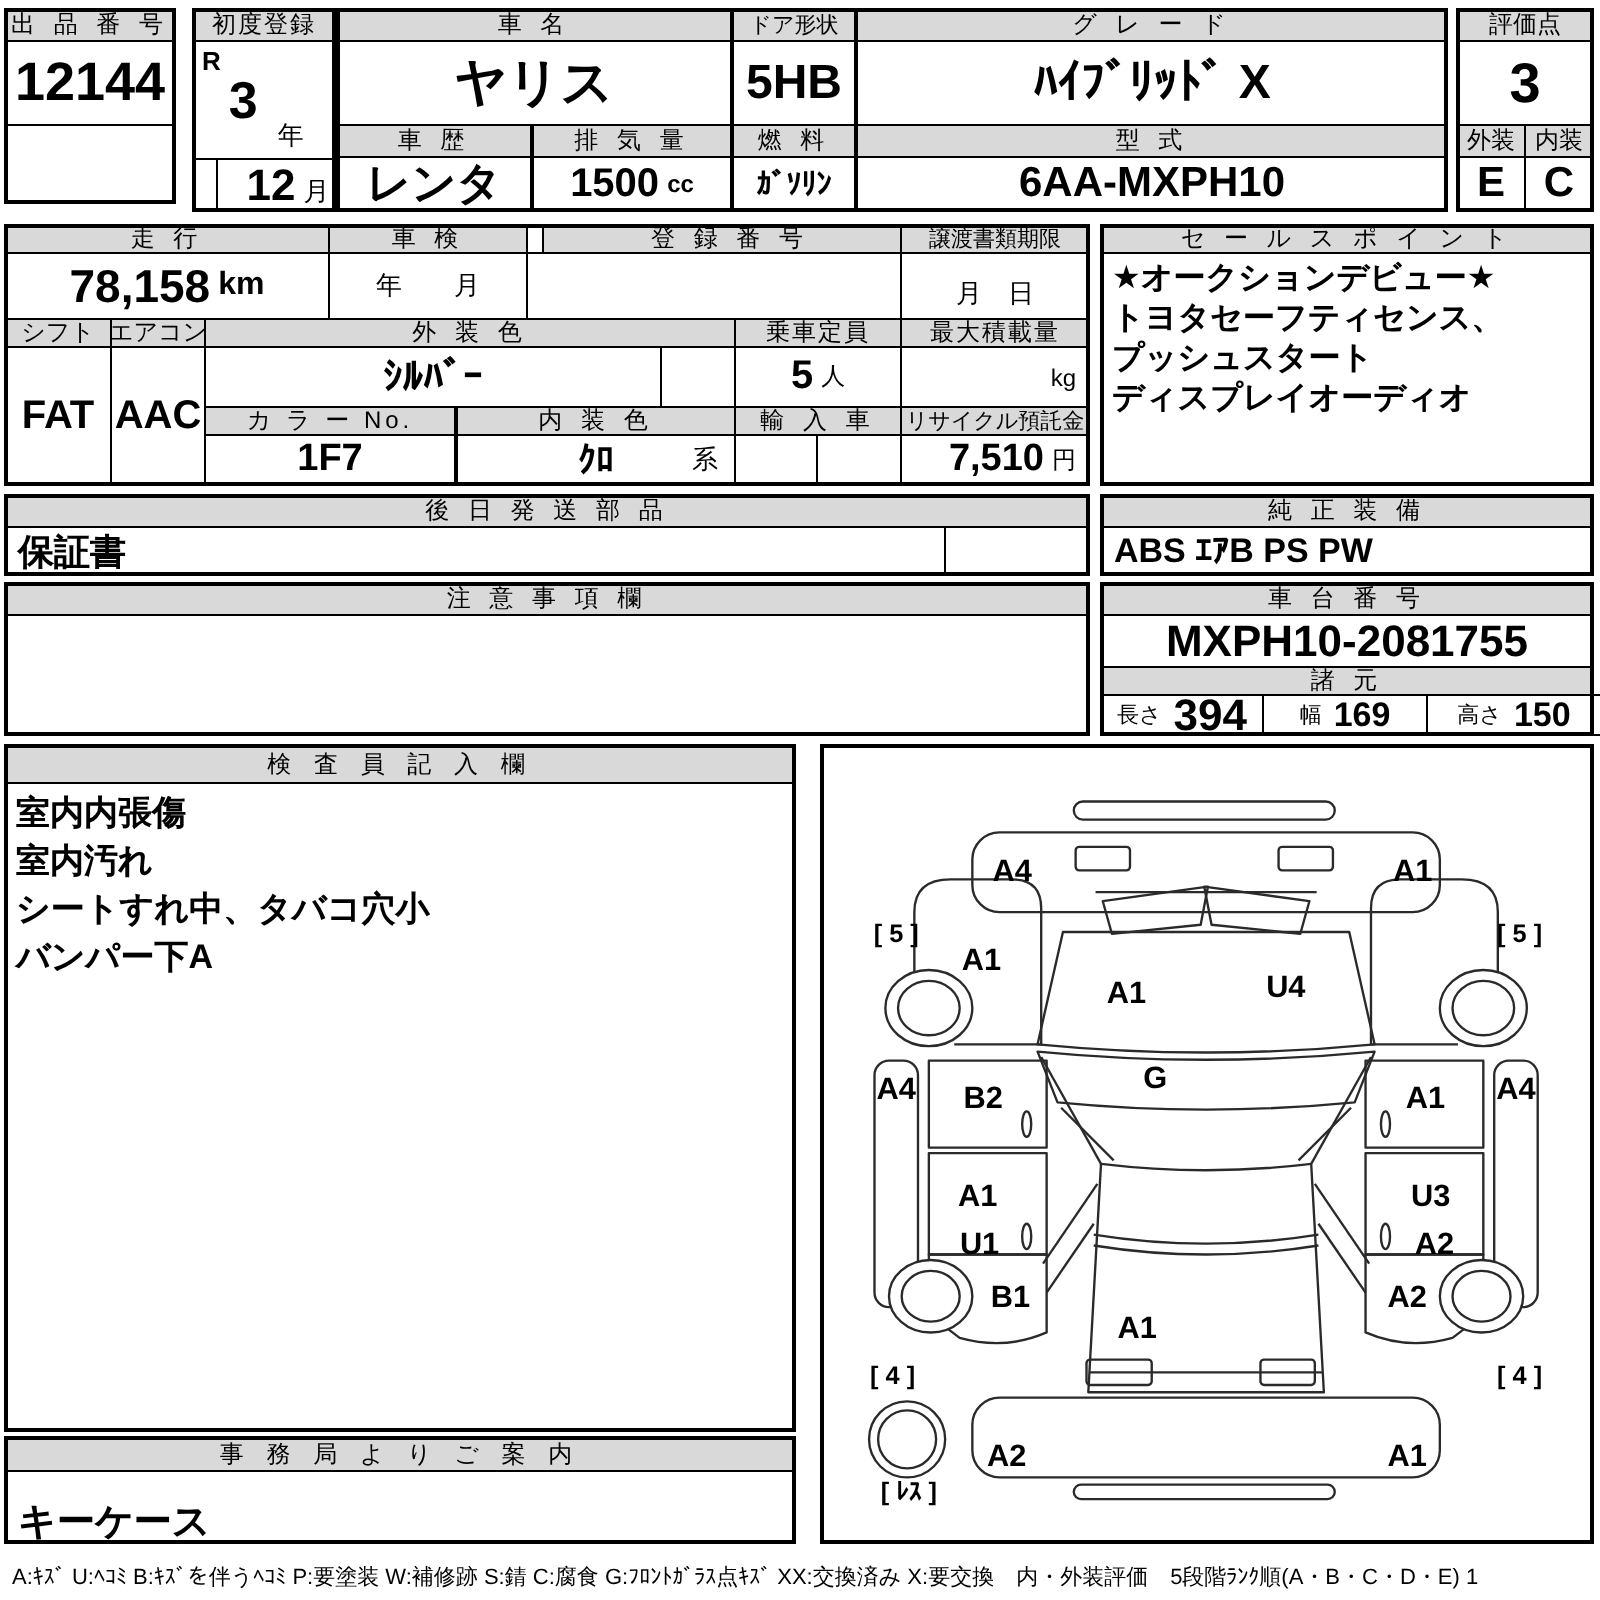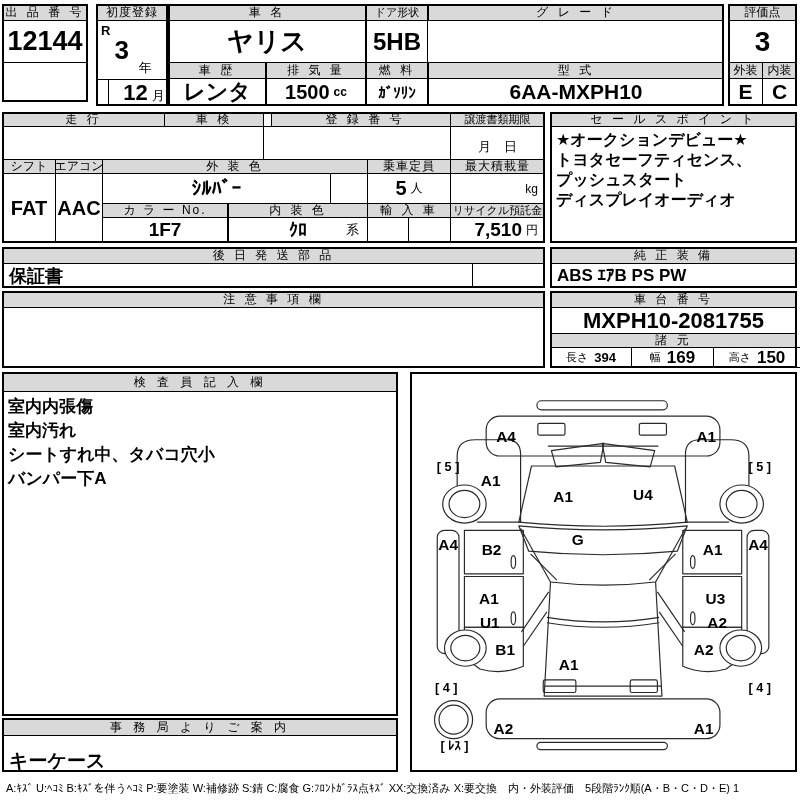--- a/index.html
+++ b/index.html
@@ -43,20 +43,21 @@
     <span class="small" style="margin-left:4px;align-self:flex-end">月</span>
   </div>
 
   <div class="cell hdr" style="left:168px;top:4px;width:198px;height:17px">車 名</div>
   <div class="cell val" style="left:168px;top:20px;width:198px;height:43px;font-size:26px">ヤリス</div>
 
   <div class="cell hdr" style="left:366px;top:4px;width:62px;height:17px;letter-spacing:0;font-size:11px">ドア形状</div>
   <div class="cell val" style="left:366px;top:20px;width:62px;height:43px;font-size:24px">5HB</div>
 
   <div class="cell hdr" style="left:428px;top:4px;width:296px;height:17px">グ レ ー ド</div>
+  <div class="cell val" style="left:428px;top:20px;width:296px;height:43px;font-size:24px">ﾊｲﾌﾞﾘｯﾄﾞ X</div>
 
   <div class="cell hdr" style="left:168px;top:62px;width:98px;height:17px">車 歴</div>
   <div class="cell val" style="left:168px;top:78px;width:98px;height:28px;font-size:22px">レンタ</div>
 
   <div class="cell hdr" style="left:266px;top:62px;width:100px;height:17px">排 気 量</div>
   <div class="cell val" style="left:266px;top:78px;width:100px;height:28px;font-size:20px">
     <span>1500</span>
     <span class="unit">cc</span>
   </div>
 
@@ -67,22 +68,27 @@
   <div class="cell val" style="left:428px;top:78px;width:296px;height:28px;font-size:21px">6AA-MXPH10</div>
 
   <div class="cell hdr" style="left:728px;top:4px;width:69px;height:17px;letter-spacing:0">評価点</div>
   <div class="cell val" style="left:728px;top:20px;width:69px;height:43px;font-size:28px">3</div>
   <div class="cell hdr" style="left:728px;top:62px;width:35px;height:17px;letter-spacing:0">外装</div>
   <div class="cell hdr" style="left:762px;top:62px;width:35px;height:17px;letter-spacing:0">内装</div>
   <div class="cell val" style="left:728px;top:78px;width:35px;height:28px;font-size:21px">E</div>
   <div class="cell val" style="left:762px;top:78px;width:35px;height:28px;font-size:21px">C</div>
 
   <div class="cell hdr" style="left:2px;top:112px;width:163px;height:15px">走 行</div>
+  <div class="cell val" style="left:2px;top:126px;width:163px;height:34px;font-size:23px">
+    <span>78,158</span>
+    <span class="unit" style="font-size:16px">km</span>
+  </div>
 
   <div class="cell hdr" style="left:164px;top:112px;width:100px;height:15px">車 検</div>
+  <div class="cell small" style="left:164px;top:126px;width:100px;height:34px">年　　月</div>
 
   <div class="cell hdr" style="left:271px;top:112px;width:188px;height:15px">登 録 番 号</div>
   <div class="cell small" style="left:263px;top:126px;width:188px;height:34px"></div>
 
   <div class="cell hdr tight" style="left:450px;top:112px;width:95px;height:15px">譲渡書類期限</div>
   <div class="cell small" style="left:450px;top:126px;width:95px;height:34px;align-items:flex-end;padding-bottom:3px">月　日</div>
 
   <div class="cell hdr" style="left:2px;top:159px;width:54px;height:15px;letter-spacing:0">シフト</div>
   <div class="cell hdr" style="left:55px;top:159px;width:48px;height:15px;letter-spacing:0">エアコン</div>
   <div class="cell val" style="left:2px;top:173px;width:54px;height:70px;font-size:20px">FAT</div>
@@ -138,21 +144,21 @@
   <div class="cell val left" style="left:550px;top:263px;width:247px;height:25px;font-size:17px">ABS ｴｱB PS PW</div>
 
   <div class="cell hdr" style="left:2px;top:291px;width:543px;height:17px">注 意 事 項 欄</div>
   <div class="cell" style="left:2px;top:307px;width:543px;height:61px"></div>
 
   <div class="cell hdr" style="left:550px;top:291px;width:247px;height:17px">車 台 番 号</div>
   <div class="cell val" style="left:550px;top:307px;width:247px;height:27px;font-size:22px">MXPH10-2081755</div>
   <div class="cell hdr" style="left:550px;top:333px;width:247px;height:15px">諸 元</div>
   <div class="cell" style="left:550px;top:347px;width:82px;height:21px">
     <span class="small" style="font-size:11px;margin-right:6px">長さ</span>
-    <span class="val" style="font-size:13px">394</span>
+    <span class="val" style="font-size:22px">394</span>
   </div>
   <div class="cell" style="left:631px;top:347px;width:83px;height:21px">
     <span class="small" style="font-size:11px;margin-right:6px">幅</span>
     <span class="val" style="font-size:17px">169</span>
   </div>
   <div class="cell" style="left:713px;top:347px;width:88px;height:21px">
     <span class="small" style="font-size:11px;margin-right:6px">高さ</span>
     <span class="val" style="font-size:17px">150</span>
   </div>
 

